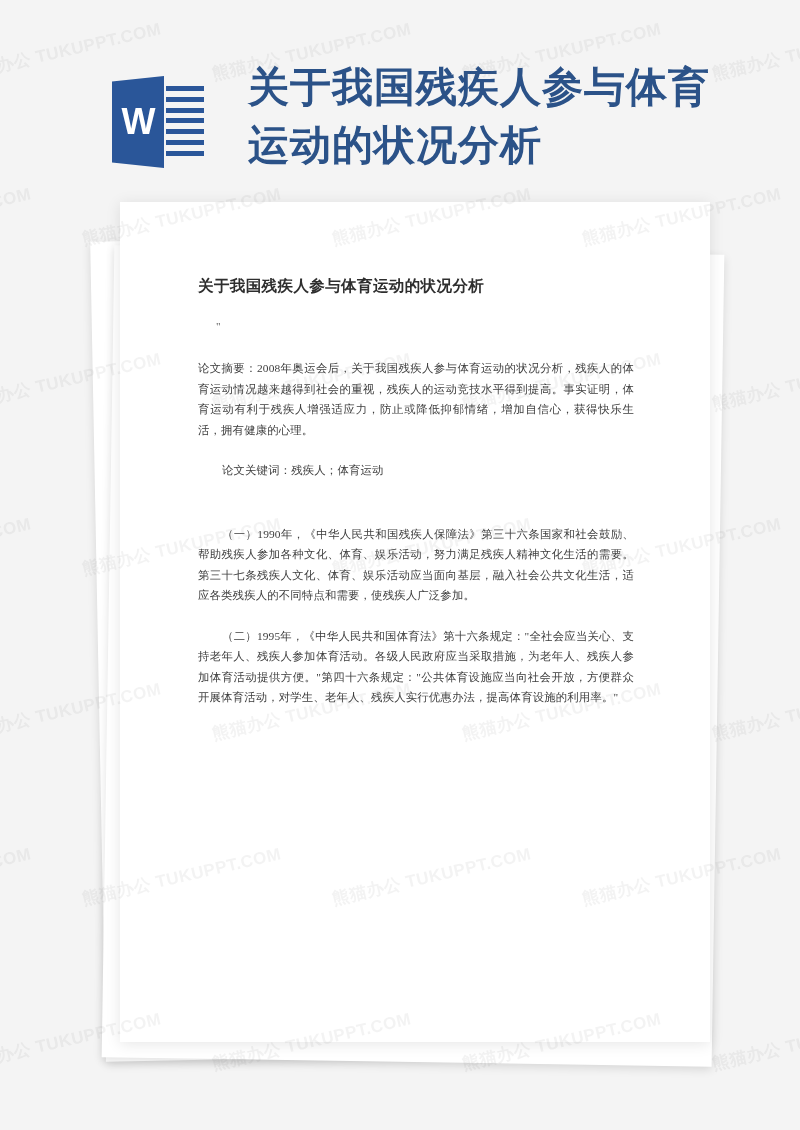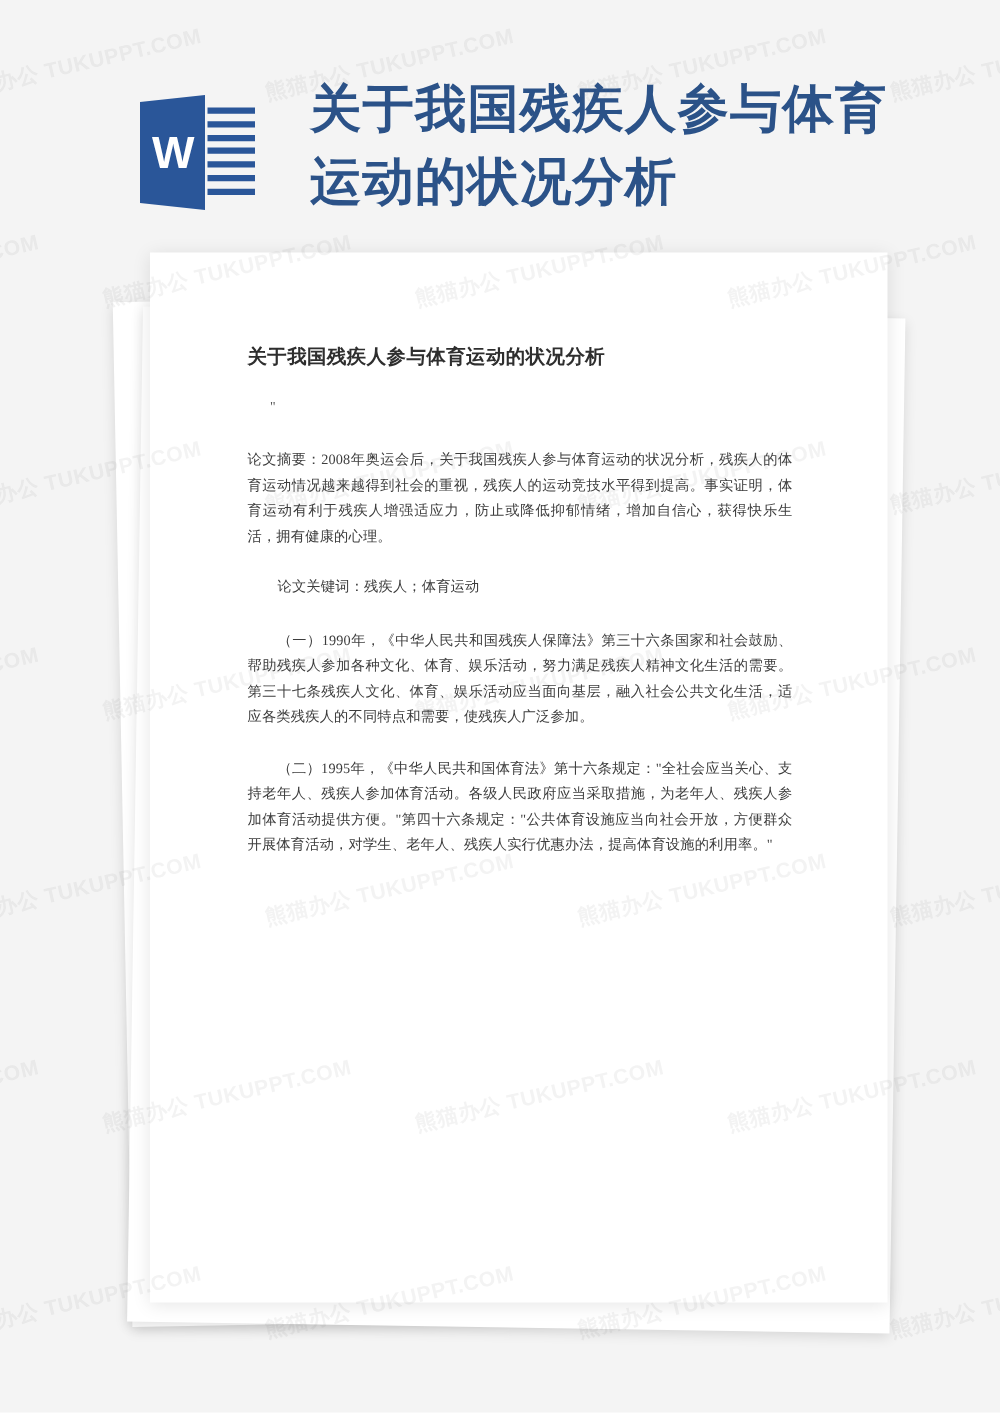--- a/index.html
+++ b/index.html
@@ -152,21 +152,21 @@
     margin: 0 0 20px 0;
     text-align: justify;
     color: #3d3d3d;
     letter-spacing: 0.15px;
   }
   .doc-p.indent {
     text-indent: 24px;
   }
   .doc-p.keywords {
     margin-left: 24px;
-    margin-bottom: 22px;
+    margin-bottom: 43px;
   }
   .doc-p.heading {
     text-indent: 24px;
     margin-bottom: 24px;
   }
 
   
   .watermarks {
     position: absolute;
     left: 0;

